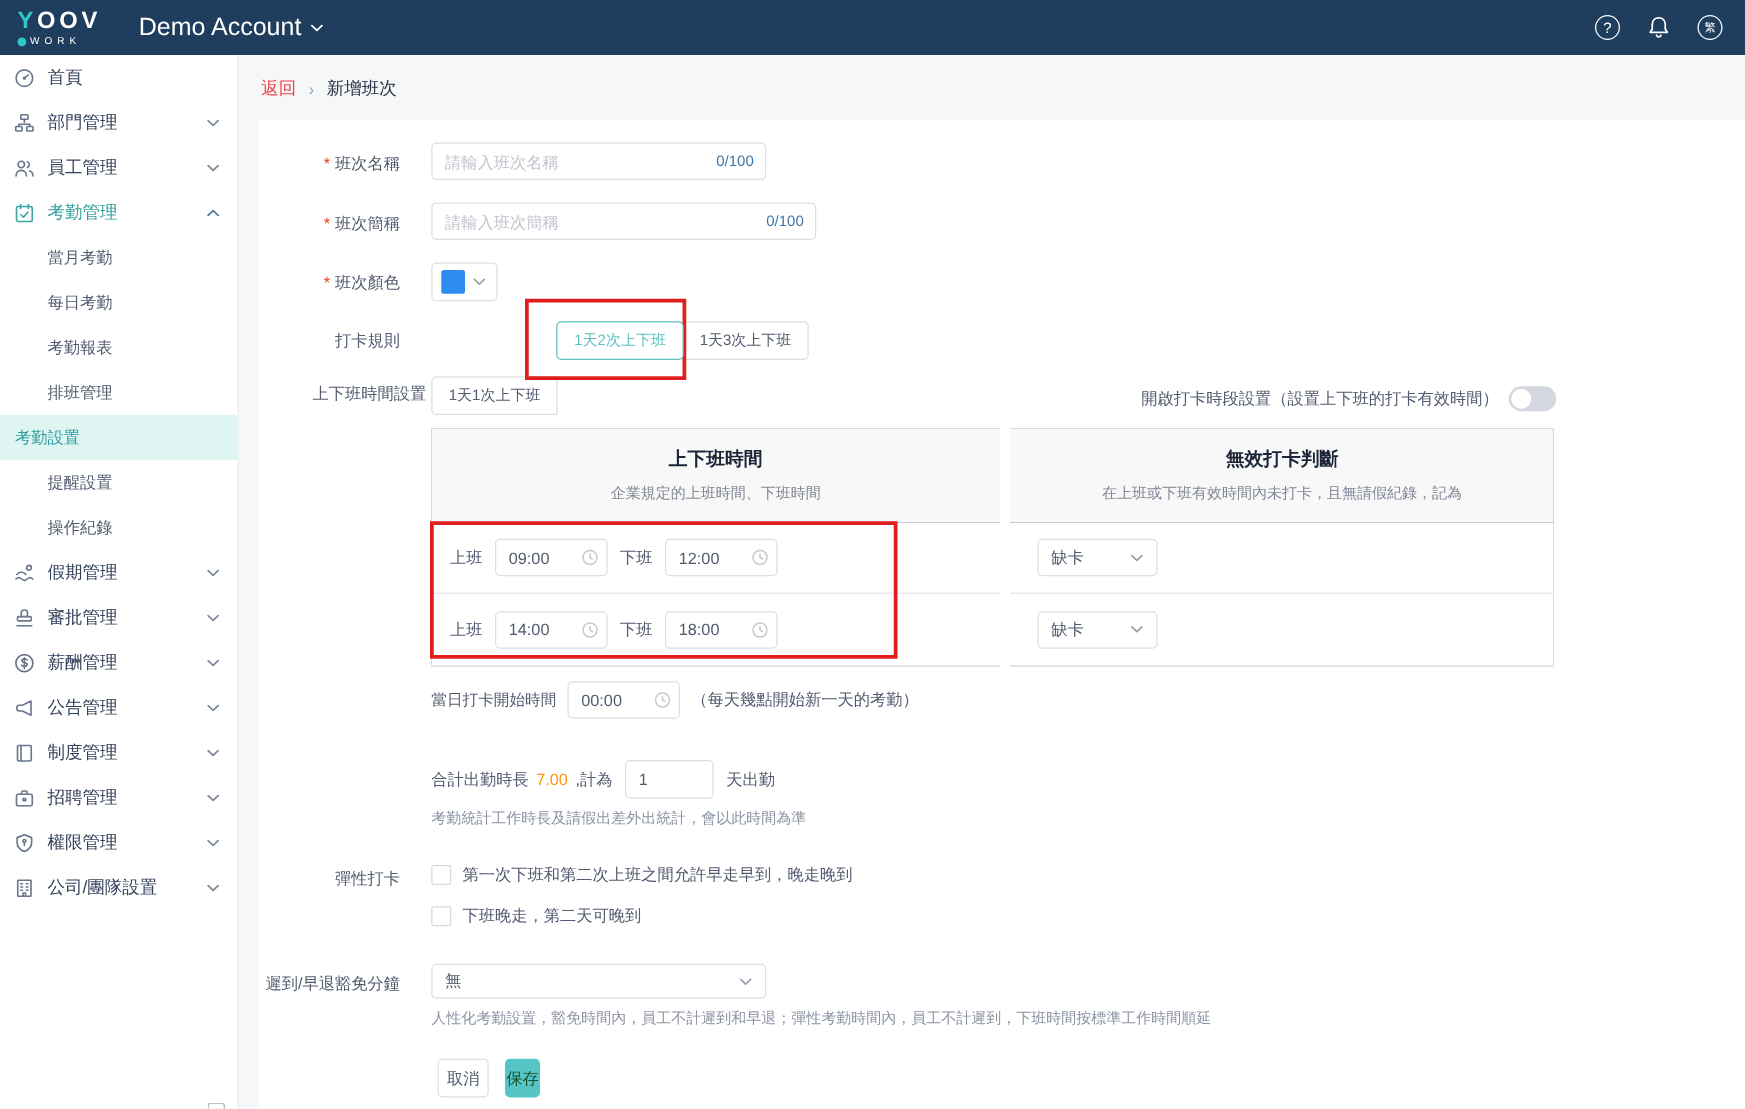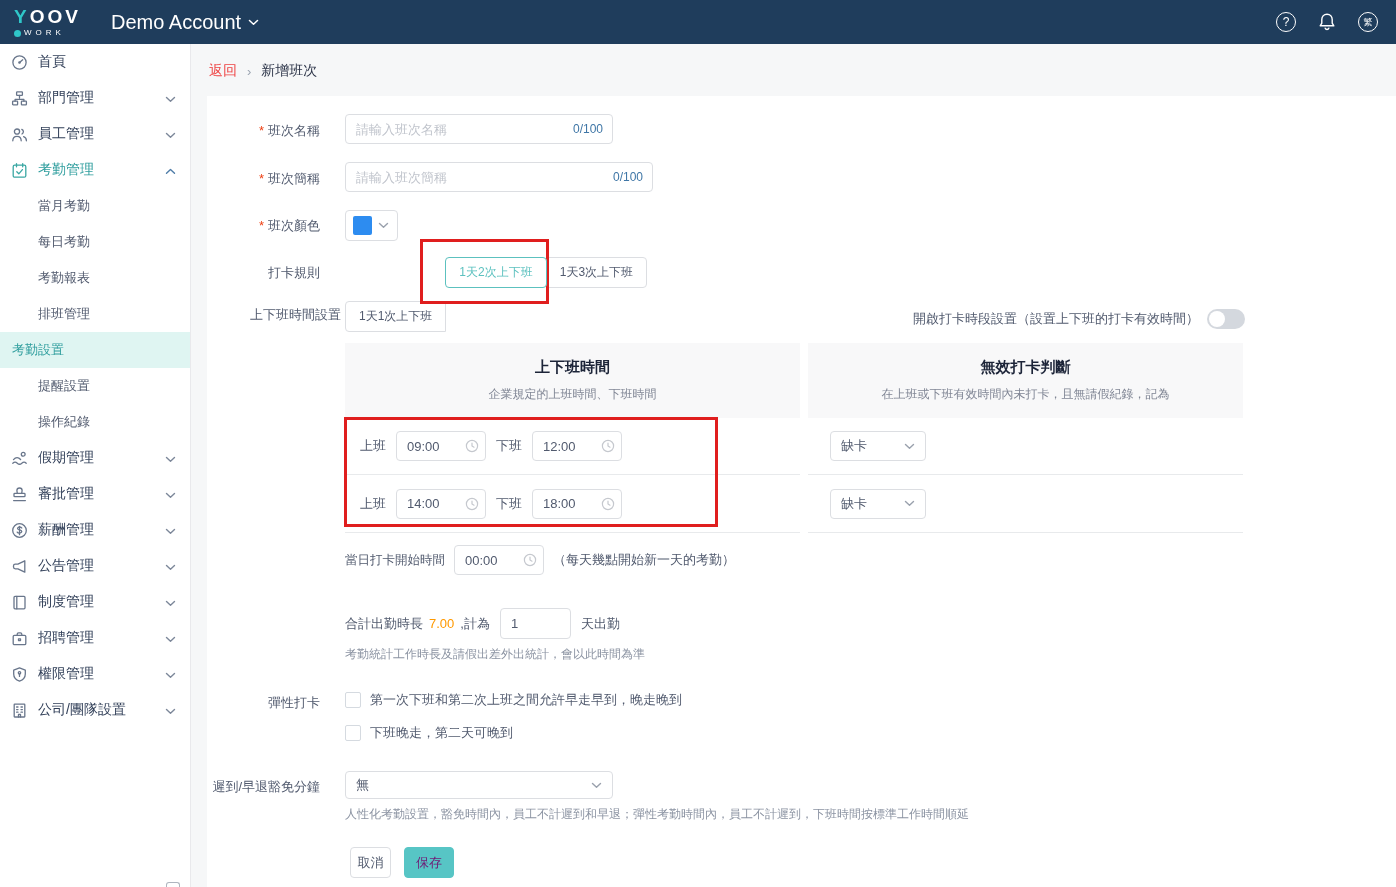--- a/index.html
+++ b/index.html
@@ -95,21 +95,21 @@
   .select .val { font-size:13px; color:#515a6e; }
 
   .helper { font-size:12px; color:#8b93a2; }
   .orange { color:#ff9900; }
 
   .checkrow { display:flex; align-items:center; gap:9px; }
   .checkbox { width:16px; height:16px; border:1px solid #d5dae0; border-radius:2px; background:#fff; cursor:pointer; flex:0 0 16px; }
 
   .btn { height:31px; border-radius:4px; font-size:13px; display:flex; align-items:center; justify-content:center; cursor:pointer; }
   .btn-cancel { width:41px; background:#fff; border:1px solid #dcdee2; color:#515a6e; }
-  .btn-save { width:50px; background:#57c5c5; border:1px solid #57c5c5; color:#701a75; }
+  .btn-save { width:28px; background:#57c5c5; border:1px solid #57c5c5; color:#14532d; }
 
   .ann { border:3px solid #e01e1e; background:transparent; pointer-events:none; }
 </style>
 </head>
 <body>
 
 <div id="app">
 
   <header class="abs topbar">
     <div class="logo">

